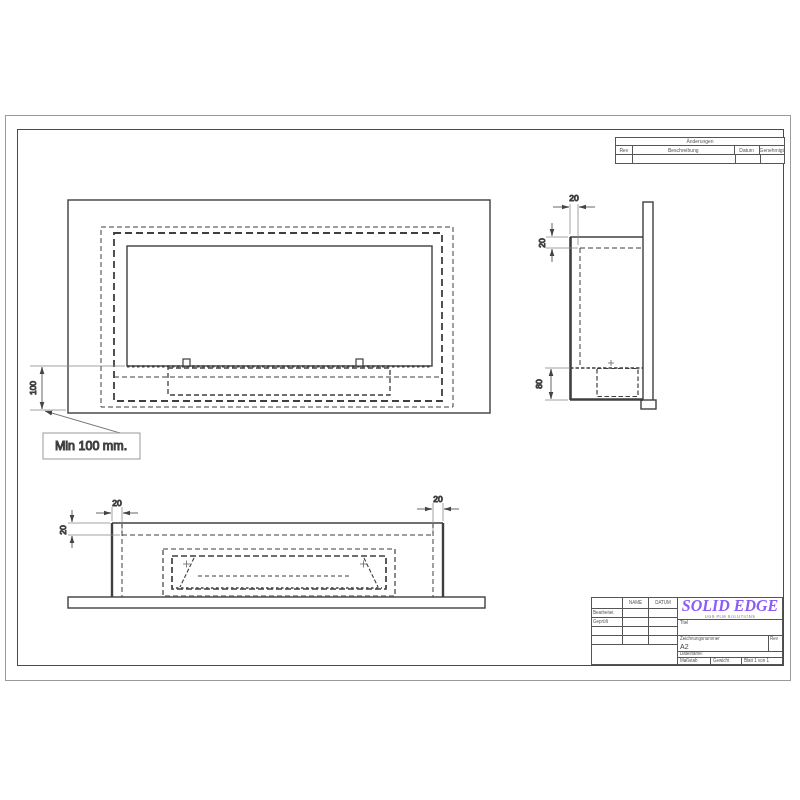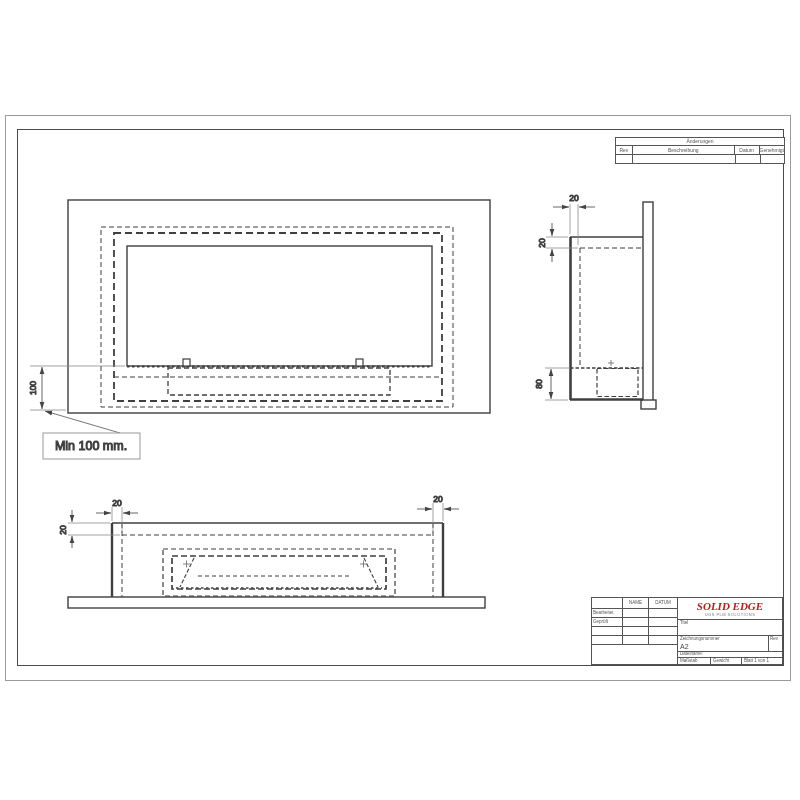--- a/index.html
+++ b/index.html
@@ -27,21 +27,21 @@
   .tb-left{width:85px;border-right:1px solid #555;display:flex;flex-direction:column;}
   .ap-row{display:flex;border-bottom:1px solid #555;height:8px;}
   .ap-row.hd{height:10px;}
   .ap-row .a1{width:29px;border-right:1px solid #555;display:flex;align-items:center;padding-left:1px;}
   .ap-row .a2{width:25px;border-right:1px solid #555;display:flex;align-items:center;justify-content:center;}
   .ap-row .a3{flex:1;display:flex;align-items:center;justify-content:center;}
   .tb-bigbox{flex:1;}
   .tb-right{flex:1;display:flex;flex-direction:column;}
   .tb-logo{height:22px;display:flex;flex-direction:column;align-items:center;justify-content:center;}
   .logo-main{font-family:"Liberation Serif",serif;font-style:italic;font-weight:bold;
-        font-size:11px;color:#b91c1c;letter-spacing:0;}
+        font-size:16px;color:#8b5cf6;letter-spacing:0;}
   .logo-sub{font-size:4px;color:#777;margin-top:1px;letter-spacing:.5px;}
   .tb-titel{height:16px;border-top:1px solid #555;padding:1px 2px;box-sizing:border-box;}
   .tb-num{height:16px;border-top:1px solid #555;display:flex;box-sizing:border-box;}
   .tb-num .main{flex:1;padding:1px 2px;}
   .tb-num .main .size{font-size:7px;color:#444;margin-top:2px;}
   .tb-num .revcell{width:14px;border-left:1px solid #555;padding:1px 1px;box-sizing:border-box;}
   .tb-file{height:7px;border-top:1px solid #555;display:flex;align-items:center;padding-left:2px;box-sizing:border-box;}
   .tb-foot{height:7px;border-top:1px solid #555;display:flex;box-sizing:border-box;}
   .tb-foot .f1{width:30px;border-right:1px solid #555;display:flex;align-items:center;padding-left:2px;}
   .tb-foot .f2{width:28px;border-right:1px solid #555;display:flex;align-items:center;padding-left:2px;}

